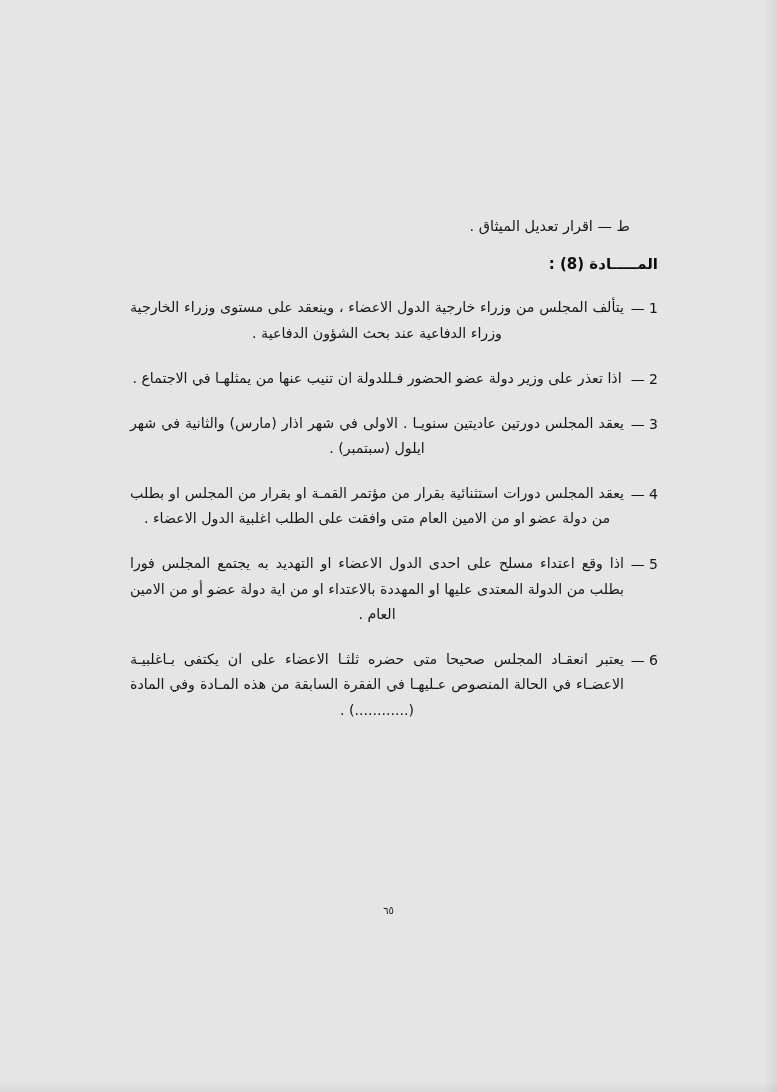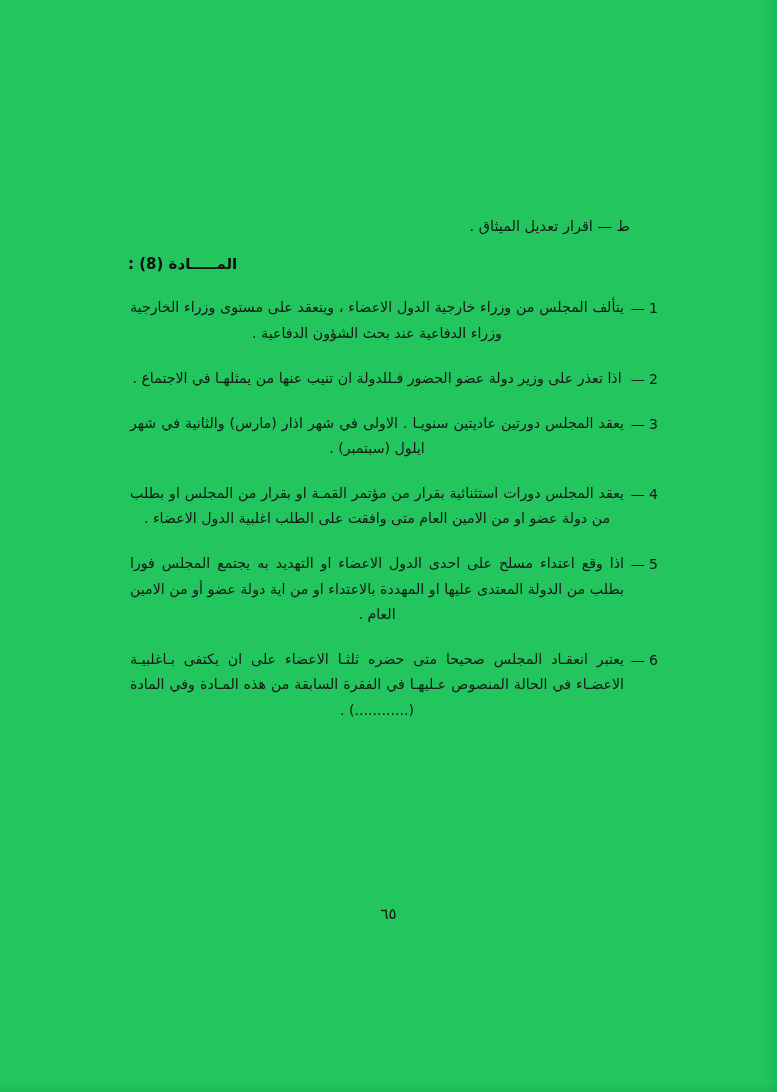--- a/index.html
+++ b/index.html
@@ -11,21 +11,21 @@
     width: 777px;
     height: 1092px;
     position: relative;
     font-family: "DejaVu Sans", sans-serif;
     color: #111111;
     overflow: hidden;
   }
   .page {
     position: absolute;
     inset: 0;
-    background: #22c55e;
+    background: #e5e5e5;
   }
   .content {
     position: absolute;
     top: 215px;
     left: 128px;
     width: 530px;
     direction: rtl;
     text-align: right;
   }
   .lead-line {
@@ -51,21 +51,21 @@
     font-size: 15.5px;
     font-weight: bold;
     margin: 30px 0 26px 0;
     color: #0e0e0e;
     letter-spacing: 0.5px;
   }
   .article-label {
     font-size: 15px;
     font-weight: bold;
     margin: 0 0 22px 0;
-    text-align: left;
+    text-align: right;
     color: #0e0e0e;
     padding-right: 0px;
   }
   .clauses {
     list-style: none;
     margin: 0;
     padding: 0;
   }
   .clause {
     display: flex;
@@ -90,21 +90,21 @@
     text-align-last: center;
     color: #151515;
     padding: 0 4px 0 2px;
   }
   .page-number {
     position: absolute;
     top: 905px;
     left: 0;
     width: 777px;
     text-align: center;
-    font-size: 15px;
+    font-size: 10px;
     color: #151515;
     letter-spacing: 1px;
   }
   .edge-smudge {
     position: absolute;
     right: 0;
     top: 0;
     width: 14px;
     height: 1092px;
     background: linear-gradient(to left, rgba(0,0,0,0.06), rgba(0,0,0,0));

